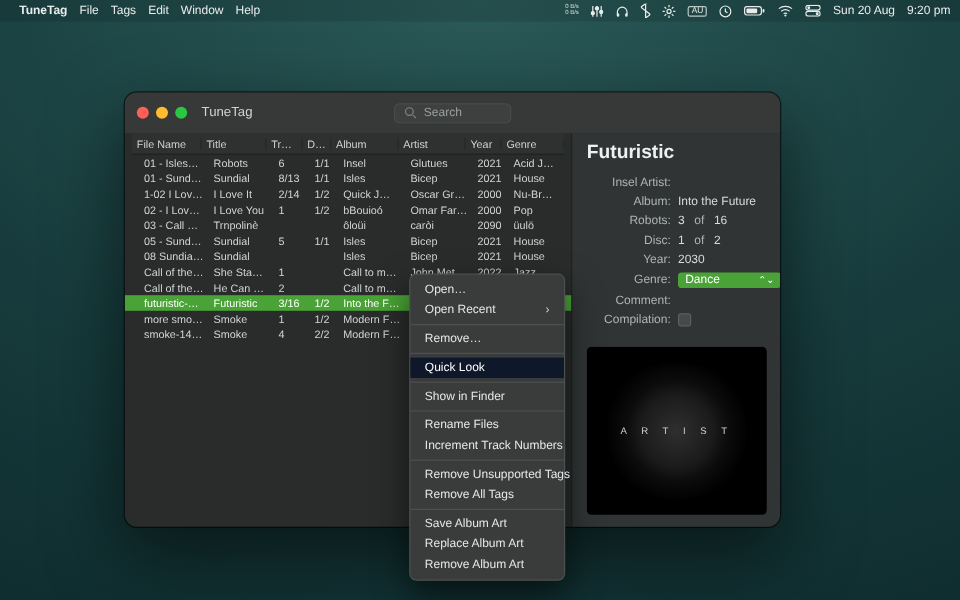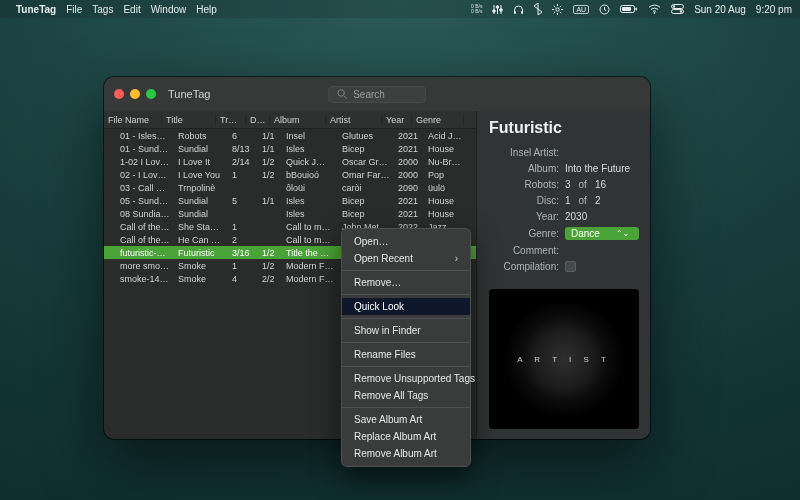--- a/index.html
+++ b/index.html
@@ -46,39 +46,39 @@
     position: absolute; left: 50%; transform: translateX(-50%);
     display: flex; align-items: center; gap: 6px;
     color: #9aa0a0; font-size: 10px;
     background: rgba(255,255,255,.04);
     border: 1px solid rgba(255,255,255,.06);
     padding: 2px 40px 2px 8px; border-radius: 5px;
   }
   .search svg { opacity: .7; }
   .wbody { display: flex; height: calc(100% - 34px); }
   
-  .table { flex: 0 0 360px; display: flex; flex-direction: column; border-right: 1px solid #1f2121; }
+  .table { flex: 0 0 360px; display: flex; flex-direction: column; border-right: 1px solid #1f2121; align-items: center; }
   .thead, .trow { display: grid; grid-template-columns: 58px 54px 30px 24px 56px 56px 30px 52px; align-items: center; }
   .thead { height: 18px; background: #2f3131; color: #cfd2d2; font-size: 9px; border-bottom: 1px solid #1f2121; }
   .thead > div { padding: 0 4px; border-right: 1px solid #262828; overflow: hidden; white-space: nowrap; text-overflow: ellipsis; }
   .tbody { font-size: 9px; color: #d1d4d4; }
   .trow { height: 13px; padding-left: 12px; }
   .trow > div { padding: 0 4px; overflow: hidden; white-space: nowrap; text-overflow: ellipsis; }
   .trow.sel { background: #4aa336; color: #fff; }
   
   .inspector { flex: 1; padding: 6px 12px 10px; background: #313434; display: flex; flex-direction: column; }
   .itrack { font-size: 16px; font-weight: 700; color: #eef1f1; margin: 2px 0 10px; }
   .field { display: grid; grid-template-columns: 70px 1fr; gap: 6px; align-items: center; margin-bottom: 5px; font-size: 10px; }
   .field label { text-align: right; color: #aeb4b4; }
   .field .val { color: #d7dbdb; }
   .field .muted { color: #5f6666; }
   .pair { display: flex; align-items: center; gap: 6px; }
   .ofword { color: #aeb4b4; padding: 0 2px; }
   .genre {
-    display: inline-flex; align-items: center; gap: 16px;
+    display: inline-flex; align-items: center; gap: 32px;
     background: #4aa336; color: #fff; font-size: 10px;
     padding: 1px 6px; border-radius: 3px;
   }
   .genre .chev { font-size: 8px; }
   .chk { width: 11px; height: 11px; background: #464a4a; border: 1px solid #5a5f5f; border-radius: 2px; display: inline-block; }
   .artwork {
     margin-top: 12px; width: 150px; height: 150px; border-radius: 4px;
     background:
       radial-gradient(60px 60px at 50% 50%, #2f2f2f 0%, #1b1b1b 50%, #0c0c0c 70%, #000 100%),
       radial-gradient(130px 130px at 50% 50%, rgba(255,140,60,.12) 0%, transparent 70%),
@@ -303,21 +303,21 @@
             <div>Call to ma…</div>
             <div>John Met…</div>
             <div>2022</div>
             <div>Jazz</div>
           </div>
           <div class="trow sel">
             <div>futuristic-…</div>
             <div>Futuristic</div>
             <div>3/16</div>
             <div>1/2</div>
-            <div>Title the F…</div>
+            <div>Into the F…</div>
             <div></div>
             <div></div>
             <div></div>
           </div>
           <div class="trow">
             <div>more smo…</div>
             <div>Smoke</div>
             <div>1</div>
             <div>1/2</div>
             <div>Modern Fi…</div>
@@ -394,20 +394,21 @@
     <div class="mi">Open…</div>
     <div class="mi has-sub">Open Recent</div>
     <div class="sep"></div>
     <div class="mi">Remove…</div>
     <div class="sep"></div>
     <div class="mi hl">Quick Look</div>
     <div class="sep"></div>
     <div class="mi">Show in Finder</div>
     <div class="sep"></div>
     <div class="mi">Rename Files</div>
+    <div class="mi">Increment Track Numbers</div>
     <div class="sep"></div>
     <div class="mi">Remove Unsupported Tags</div>
     <div class="mi">Remove All Tags</div>
     <div class="sep"></div>
     <div class="mi">Save Album Art</div>
     <div class="mi">Replace Album Art</div>
     <div class="mi">Remove Album Art</div>
   </div>
 
 </body></html>

